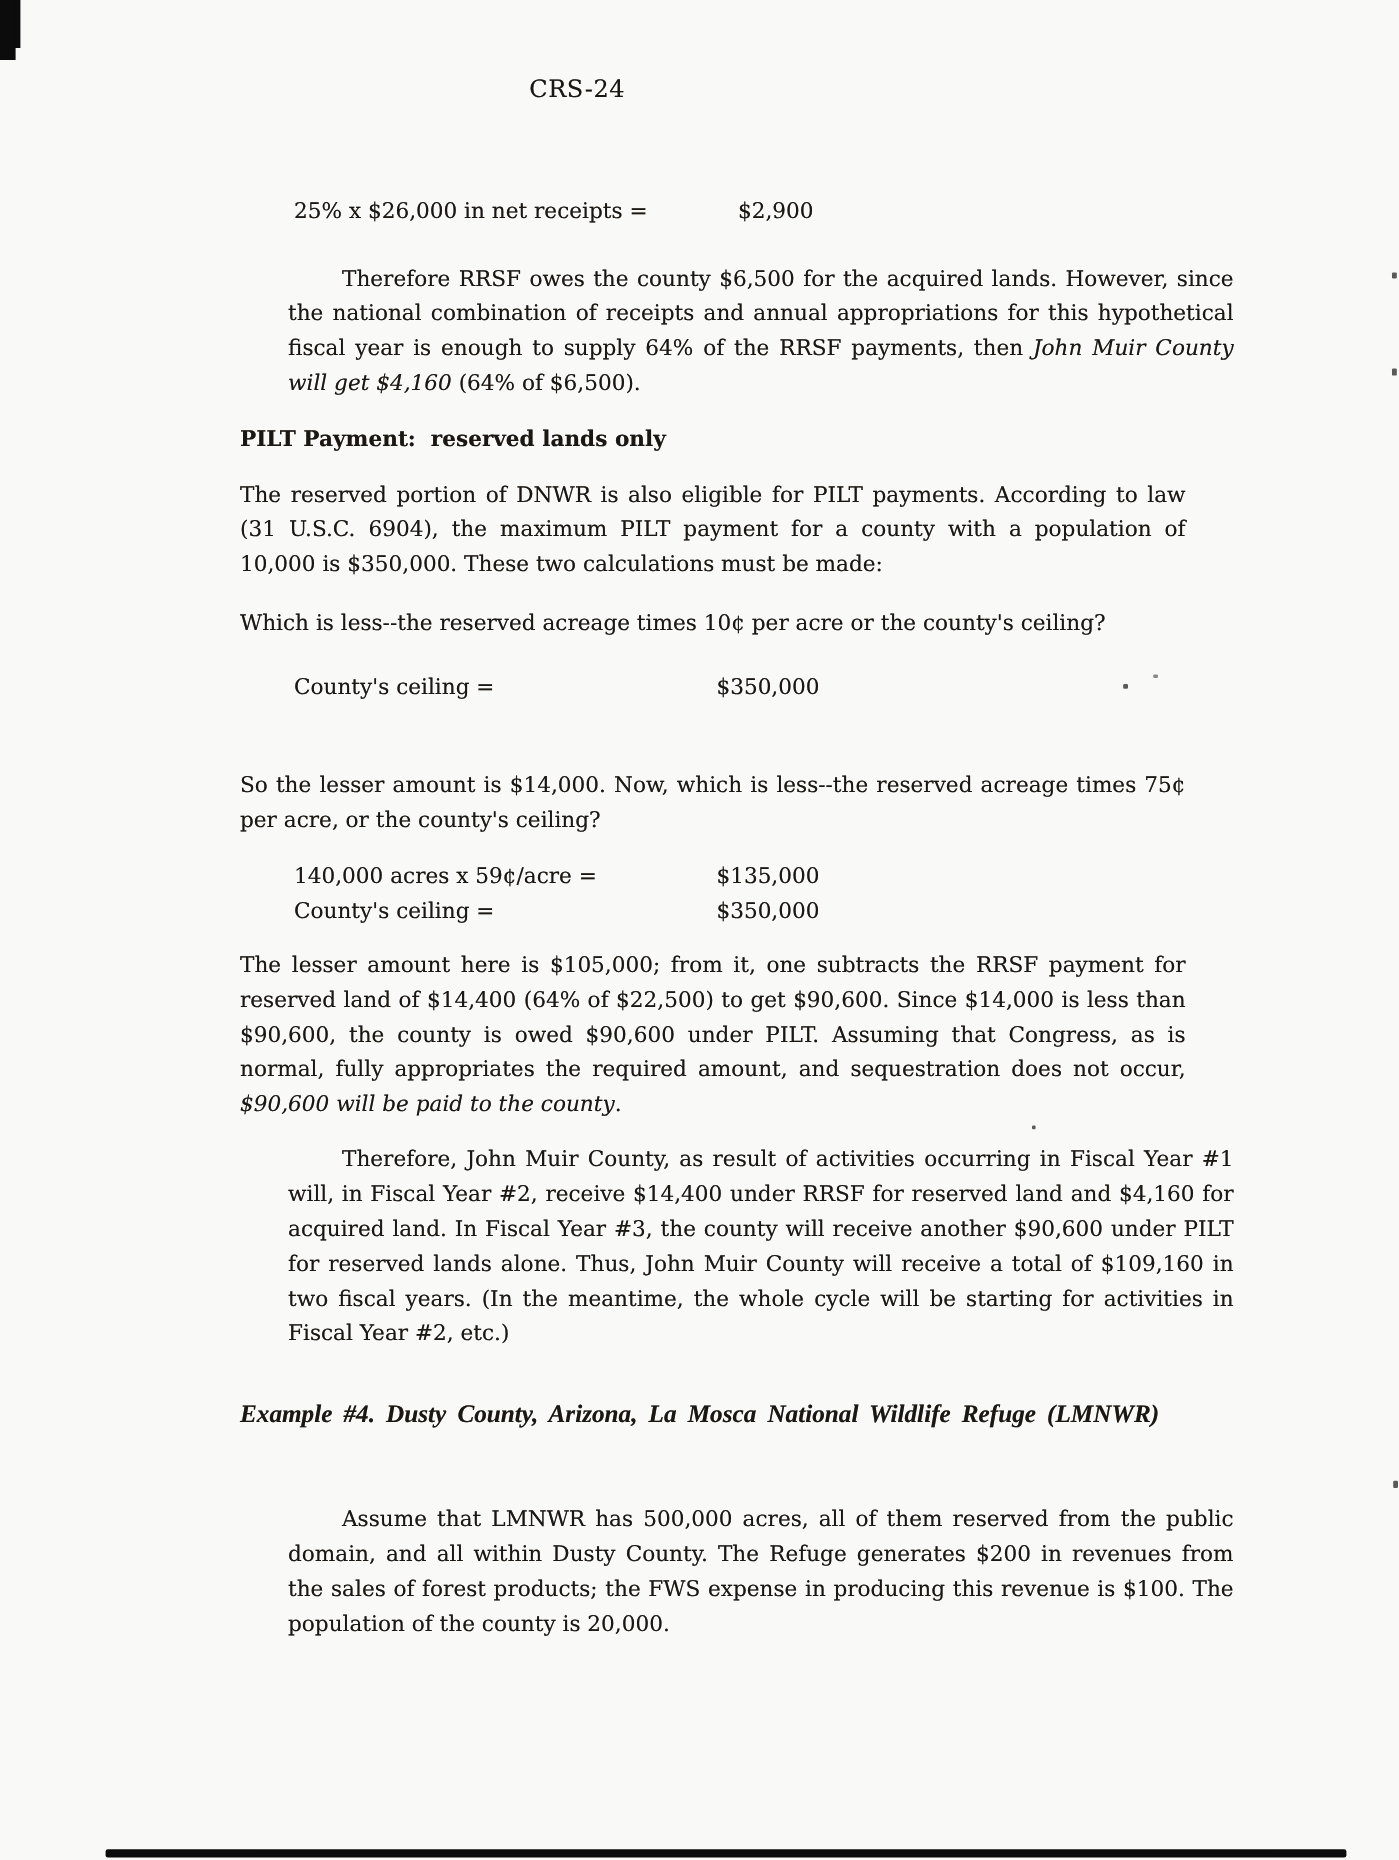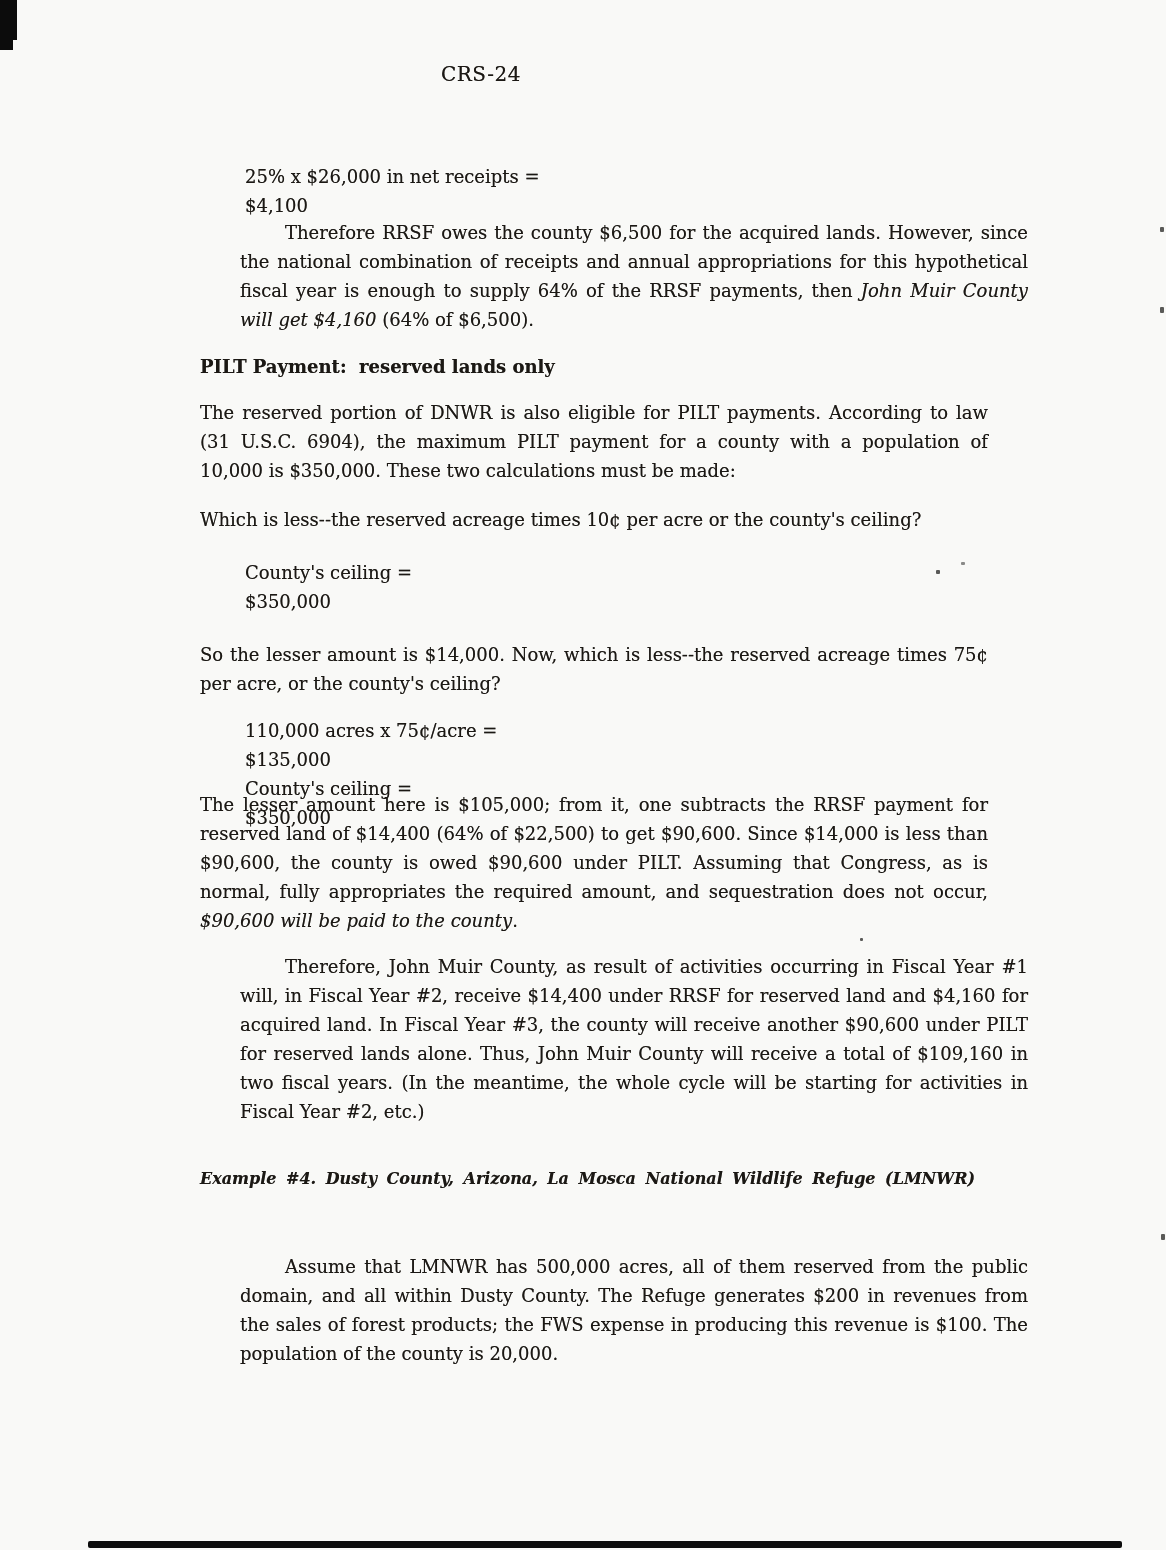--- a/index.html
+++ b/index.html
@@ -31,38 +31,38 @@
     font-weight: 500;
     letter-spacing: 0.5px;
     text-shadow: 0 0 0.5px rgba(20,16,12,0.6);
   }
   .indent { text-indent: 45px; margin-left: 40px; }
   .eqrow, .calcrow {
     display: flex;
     padding-left: 45px;
     white-space: pre;
     text-align: left;
-    flex-direction: column;
   }
   .eqlabel  { width: 370px; flex: 0 0 auto; }
   .clabel   { width: 352px; flex: 0 0 auto; }
   .cvalue, .eqvalue { flex: 0 0 auto; }
   .h-underline {
     font-weight: 700;
     text-align: left;
     white-space: pre;
     text-decoration-thickness: 2px;
     text-underline-offset: 4px;
   }
   .h-example {
     font-weight: 700;
     font-style: italic;
-    font-size: 16px;
+    font-size: 21px;
     line-height: 31px;
     word-spacing: 4px;
+    font-family: Liberation Serif, serif;
   }
   .it { font-style: italic; }
   
   .artifact { position: absolute; background: #0c0c0c; }
   .mark-tl-1 { left: 0; top: 6;  width: 17px; height: 40px; }
   .mark-tl-2 { left: 0; top: 60; width: 13px; height: 50px; }
   .bottom-bar { left: 88px; top: 1541px; width: 1034px; height: 7px; border-radius: 2px; }
   .speck { position: absolute; background: #5a5a58; border-radius: 1px; }
   .speck-a { left: 936px; top: 570px; width: 4px; height: 4px; }
   .speck-b { left: 961px; top: 562px; width: 4px; height: 3px; background: #8a8a88; }
@@ -83,21 +83,21 @@
   <div class="speck speck-b"></div>
   <div class="speck speck-c"></div>
   <div class="speck speck-d"></div>
   <div class="speck speck-e"></div>
   <div class="speck speck-f"></div>
 
   <div class="center-title" style="top:62px">CRS-24</div>
 
   <div class="block eqrow" style="top:162px">
     <span class="eqlabel">25% x $26,000 in net receipts =</span>
-    <span class="eqvalue">$4,100</span>
+    <span class="eqvalue">$2,900</span>
   </div>
 
   <p class="block indent" style="top:218px"><span>Therefore RRSF owes the county $6,500 for the acquired lands.  However, since the national combination of receipts and annual appropriations for this hypothetical fiscal year is enough to supply 64% of the RRSF payments, then </span><span class="it">John Muir County will get $4,160</span><span> (64% of $6,500).</span></p>
 
   <div class="block h-underline" style="top:352px">PILT Payment:  reserved lands only</div>
 
   <p class="block" style="top:398px">The reserved portion of DNWR is also eligible for PILT payments.  According to law (31 U.S.C. 6904), the maximum PILT payment for a county with a population of 10,000 is $350,000.  These two calculations must be made:</p>
 
   <p class="block" style="top:505px; text-align:left;">Which is less--the reserved acreage times 10¢ per acre or the county's ceiling?</p>
 
@@ -105,21 +105,21 @@
     <div class="calcrow">
       <span class="clabel">County's ceiling =</span>
       <span class="cvalue">$350,000</span>
     </div>
   </div>
 
   <p class="block" style="top:640px">So the lesser amount is $14,000.  Now, which is less--the reserved acreage times 75¢ per acre, or the county's ceiling?</p>
 
   <div class="block" style="top:716px">
     <div class="calcrow">
-      <span class="clabel">110,000 acres x 75¢/acre =</span>
+      <span class="clabel">140,000 acres x 59¢/acre =</span>
       <span class="cvalue">$135,000</span>
     </div>
     <div class="calcrow">
       <span class="clabel">County's ceiling =</span>
       <span class="cvalue">$350,000</span>
     </div>
   </div>
 
   <p class="block" style="top:790px"><span>The lesser amount here is $105,000; from it, one subtracts the RRSF payment for reserved land of $14,400 (64% of $22,500) to get $90,600.  Since $14,000 is less than $90,600, the county is owed $90,600 under PILT.  Assuming that Congress, as is normal, fully appropriates the required amount, and sequestration does not occur, </span><span class="it">$90,600 will be paid to the county</span><span>.</span></p>
 

